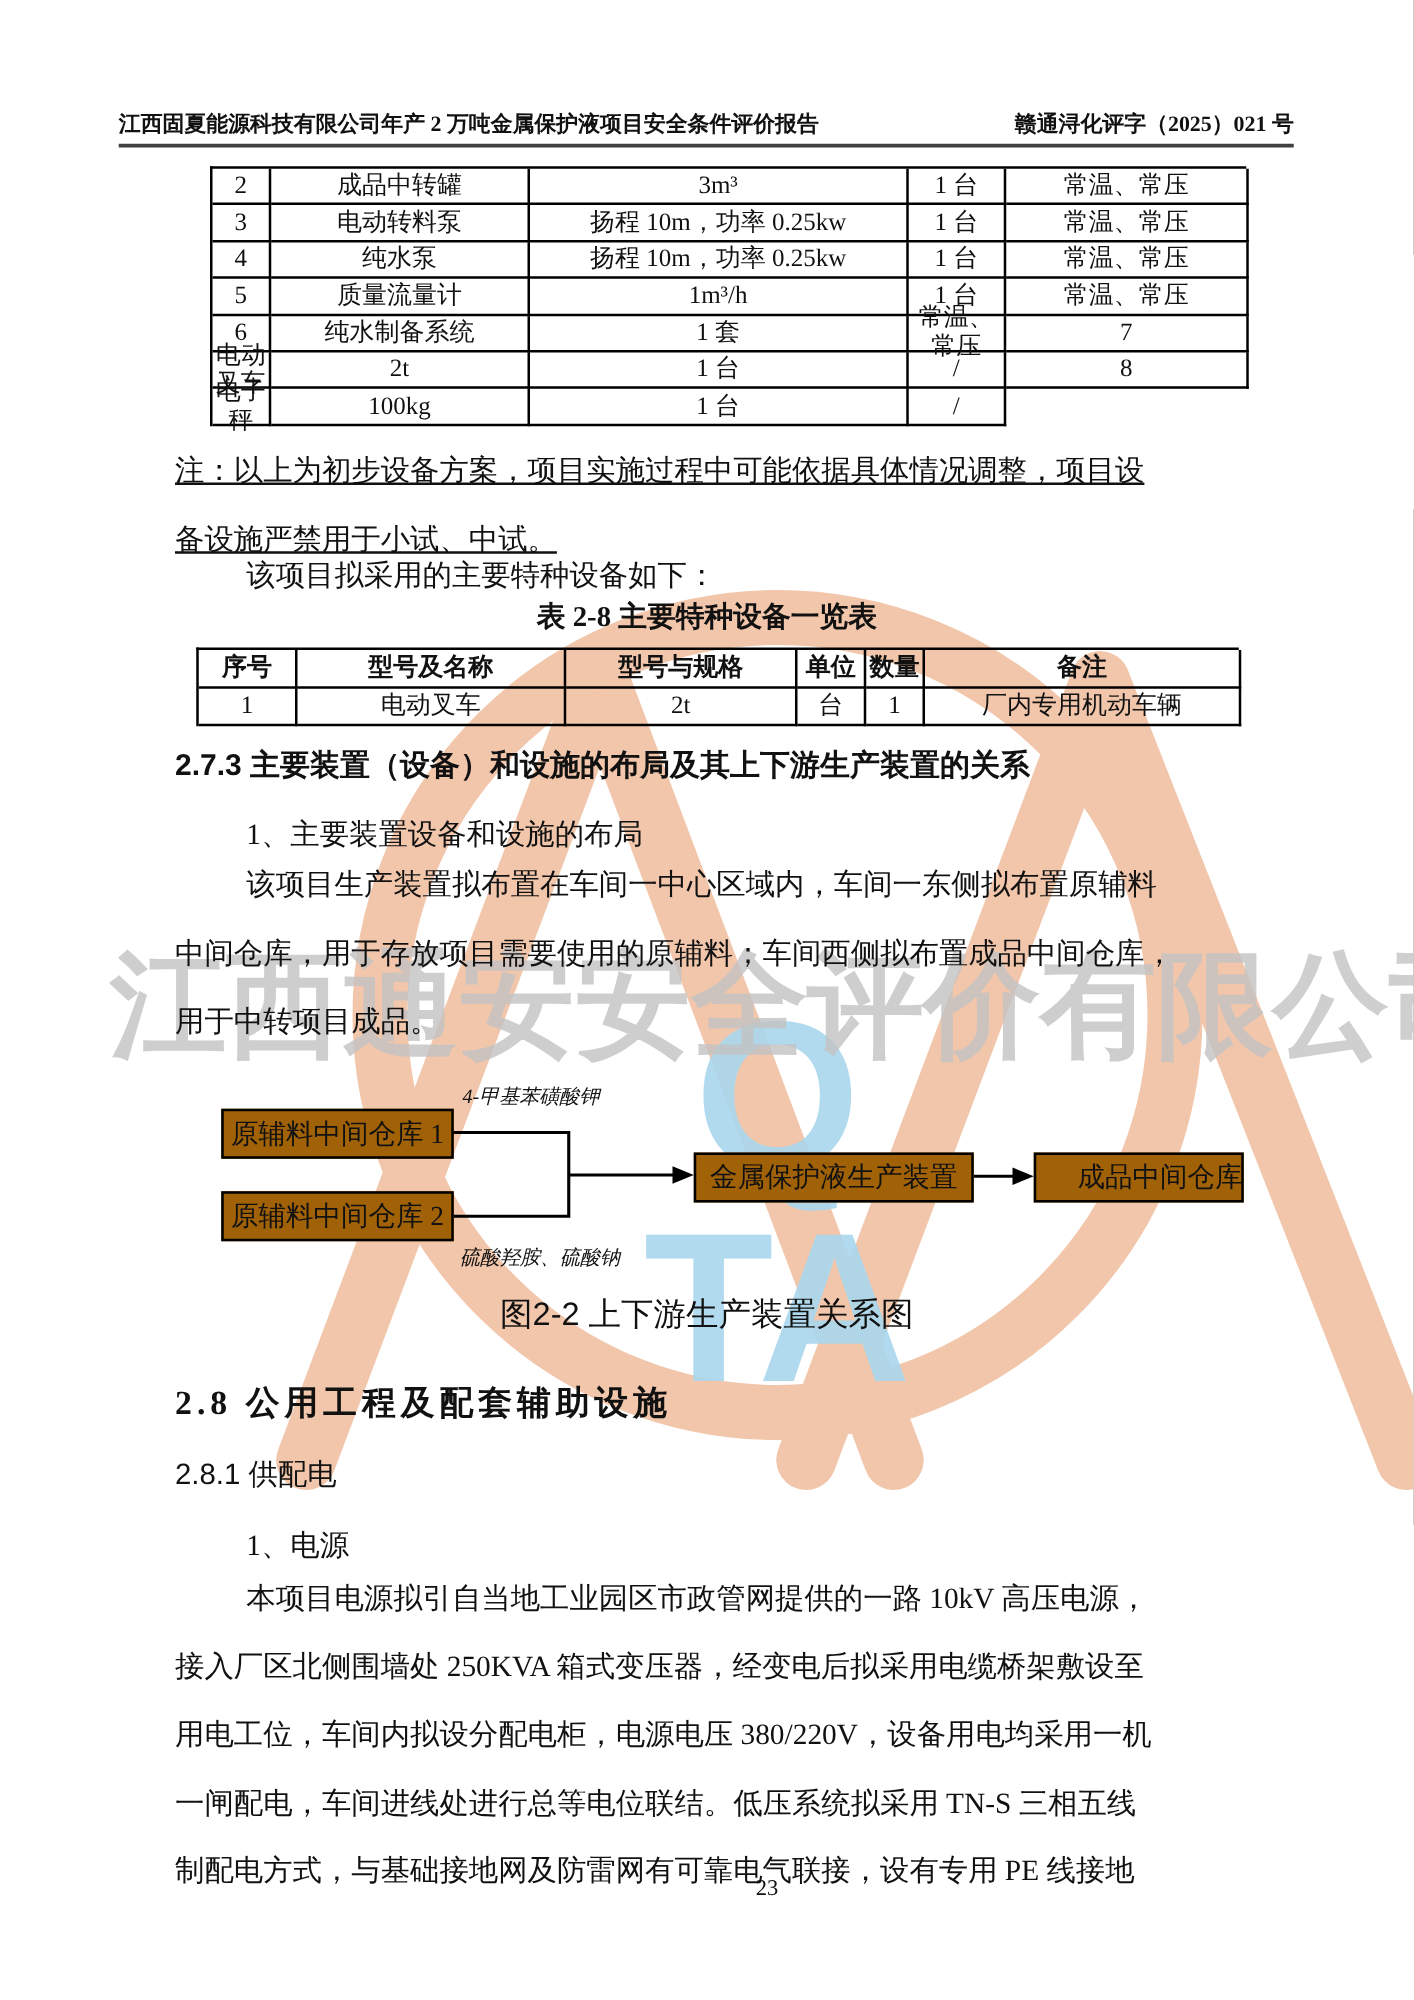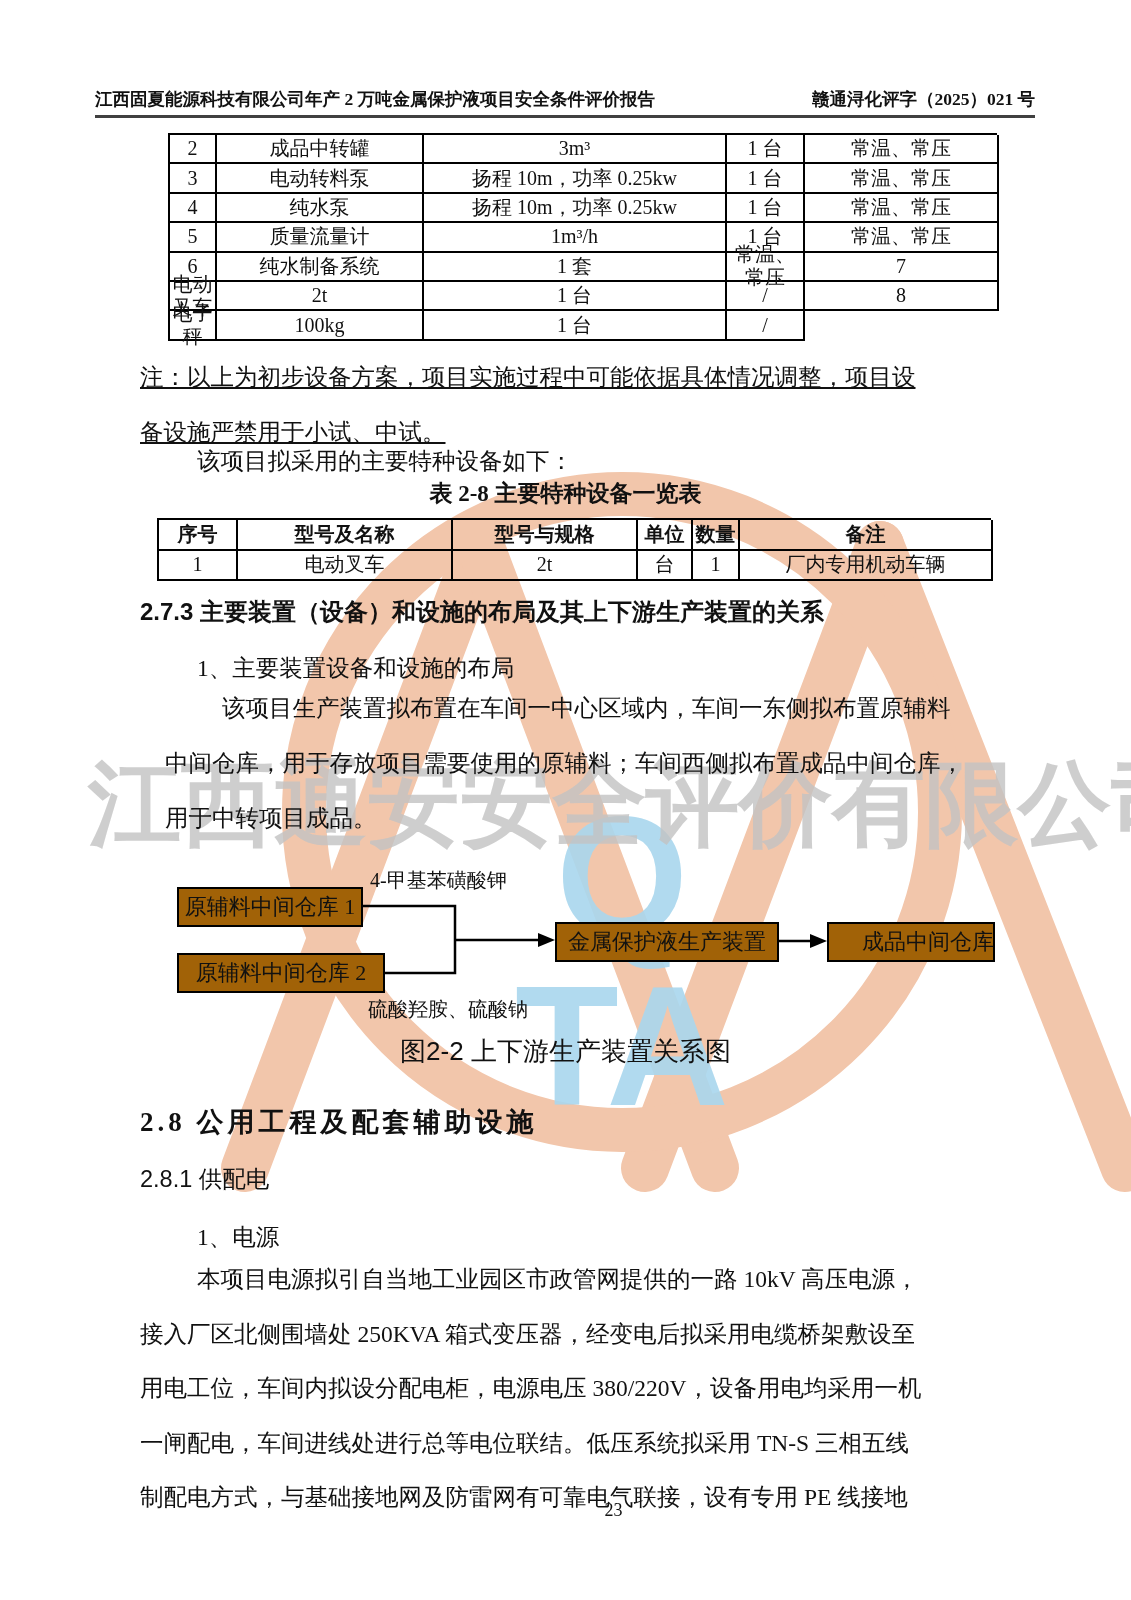--- a/index.html
+++ b/index.html
@@ -49,30 +49,30 @@
   }
   
   .body-line{font-size:23.5px;line-height:55px;white-space:nowrap;}
   .note{left:140px;top:350px;width:905px;text-decoration:underline;}
   .intro{left:197px;top:434px;}
   .h273{
     left:140px;top:596px;font-size:24px;font-weight:bold;
     font-family:"Liberation Sans","DejaVu Sans",sans-serif;white-space:nowrap;
   }
   .sub1{left:197px;top:641px;}
-  .para1{left:140px;top:681px;width:905px;margin-left:25px;}
+  .para1{left:140px;top:681px;width:905px;}
   .para1 .indent{padding-left:57px;}
   .sub2{left:197px;top:826px;}
   
   .dg-box{
     position:absolute;background:#a16207;border:2.5px solid #000;
     display:flex;align-items:center;justify-content:center;
     font-size:22px;box-sizing:border-box;white-space:nowrap;
   }
-  .dg-label{position:absolute;font-size:20px;white-space:nowrap;}
+  .dg-label{position:absolute;font-size:16px;white-space:nowrap;font-style:italic;}
   .dg-svg{position:absolute;left:0;top:0;}
   .fig-cap{
     left:0;top:1034px;width:1131px;text-align:center;
     font-size:26px;font-weight:normal;
     font-family:"Liberation Sans","DejaVu Sans",sans-serif;
   }
   .h28{
     left:140px;top:1104px;font-size:27px;font-weight:bold;letter-spacing:4px;white-space:nowrap;
   }
   .h281{
@@ -187,21 +187,21 @@
     </div>
 
     <svg class="dg-svg" width="1131" height="1600" viewBox="0 0 1131 1600">
       <path d="M362 906 L455 906 L455 973 L362 973" fill="none" stroke="#000" stroke-width="2.5"></path>
       <path d="M455 940 L543 940" fill="none" stroke="#000" stroke-width="2.5"></path>
       <polygon points="555,940 538,933 538,947" fill="#000"></polygon>
       <path d="M779 941 L815 941" fill="none" stroke="#000" stroke-width="2.5"></path>
       <polygon points="827,941 810,934 810,948" fill="#000"></polygon>
     </svg>
     <div class="dg-box" style="left:177px;top:887px;width:186px;height:40px;">原辅料中间仓库 1</div>
-    <div class="dg-box" style="left:177px;top:953px;width:208px;height:40px;">原辅料中间仓库 2</div>
+    <div class="dg-box" style="left:177px;top:953px;width:186px;height:40px;">原辅料中间仓库 2</div>
     <div class="dg-box" style="left:555px;top:922px;width:224px;height:40px;">金属保护液生产装置</div>
     <div class="dg-box" style="left:827px;top:922px;width:168px;height:40px;padding-left:34px;">成品中间仓库</div>
     <div class="dg-label" style="left:370px;top:867px;">4-甲基苯磺酸钾</div>
     <div class="dg-label" style="left:368px;top:996px;">硫酸羟胺、硫酸钠</div>
     <div class="abs fig-cap">图2-2 上下游生产装置关系图</div>
 
     <div class="abs h28">2.8 公用工程及配套辅助设施</div>
     <div class="abs h281">2.8.1 供配电</div>
     <div class="abs sub3 body-line">1、电源</div>
     <div class="abs para2">

